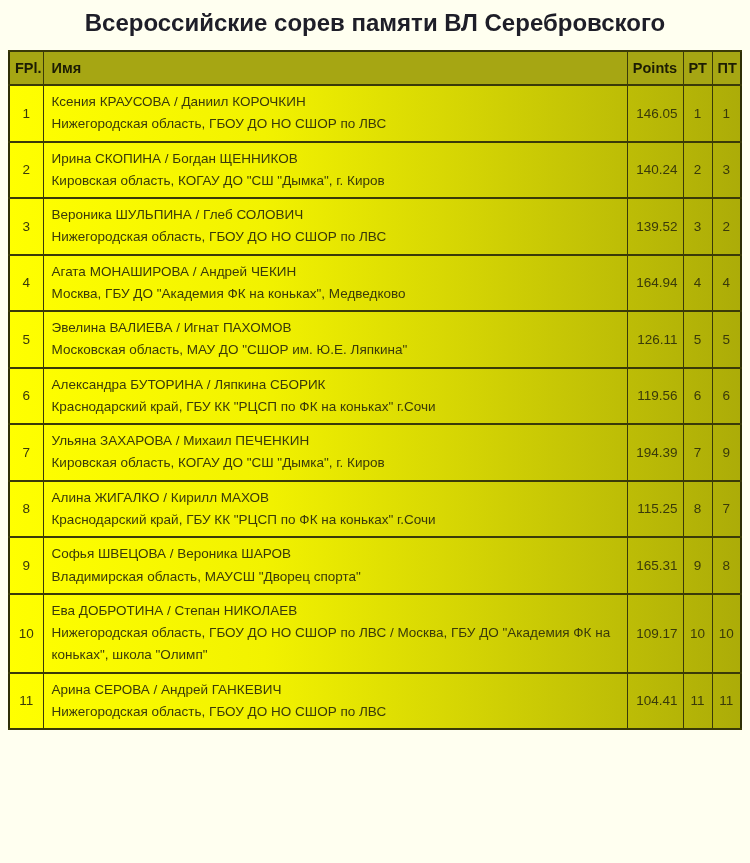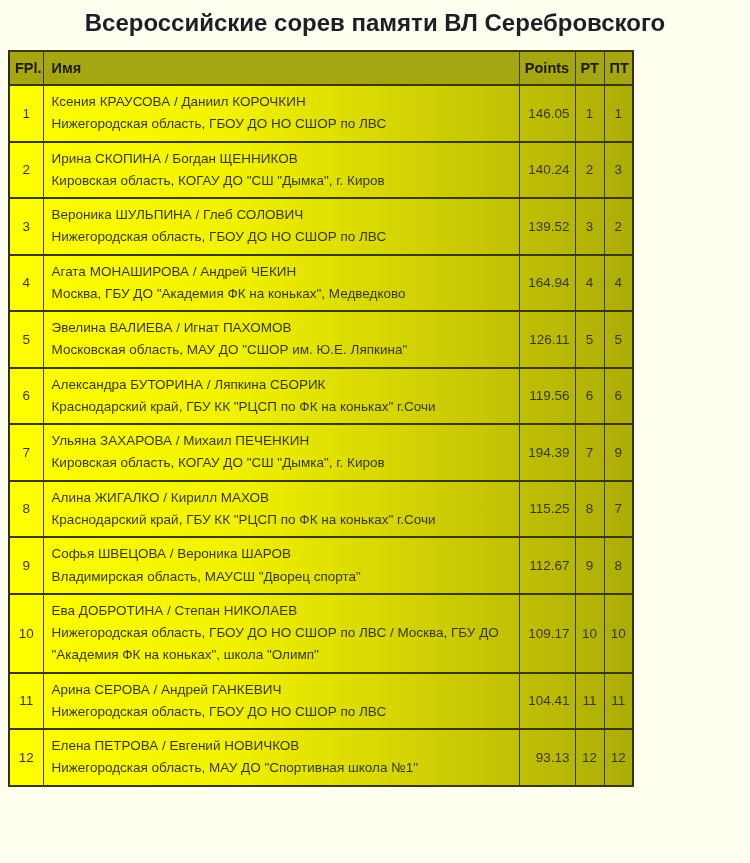--- a/index.html
+++ b/index.html
@@ -21,21 +21,21 @@
   }
   .subtitle {
     font-size: 19px;
     font-weight: 700;
     color: #1e1e28;
     line-height: 26px;
     margin-top: 5px;
   }
   table.results {
     margin: 8px 8px 0 8px;
-    width: 626px;
+    width: 734px;
     border-collapse: collapse;
     table-layout: fixed;
     border: 2px solid #2f2f05;
   }
   th, td {
     border: 2px solid #3a3a08;
     border-left-width: 1px;
     border-right-width: 1px;
     color: #3a3a0a;
     font-size: 13.5px;
@@ -173,21 +173,21 @@
     <td class="cell-rt">8</td>
     <td class="cell-pt">7</td>
   </tr>
 
   <tr>
     <td class="cell-fpl">9</td>
     <td class="cell-name">
       <span class="name-line">Софья ШВЕЦОВА / Вероника ШАРОВ</span>
       <span class="club-line">Владимирская область, МАУСШ "Дворец спорта"</span>
     </td>
-    <td class="cell-points">112.67</td>
+    <td class="cell-points">165.31</td>
     <td class="cell-rt">9</td>
     <td class="cell-pt">8</td>
   </tr>
 
   <tr>
     <td class="cell-fpl">10</td>
     <td class="cell-name">
       <span class="name-line">Ева ДОБРОТИНА / Степан НИКОЛАЕВ</span>
       <span class="club-line">Нижегородская область, ГБОУ ДО НО СШОР по ЛВС / Москва, ГБУ ДО "Академия ФК на коньках", школа "Олимп"</span>
     </td>
@@ -200,24 +200,14 @@
     <td class="cell-fpl">11</td>
     <td class="cell-name">
       <span class="name-line">Арина СЕРОВА / Андрей ГАНКЕВИЧ</span>
       <span class="club-line">Нижегородская область, ГБОУ ДО НО СШОР по ЛВС</span>
     </td>
     <td class="cell-points">104.41</td>
     <td class="cell-rt">11</td>
     <td class="cell-pt">11</td>
   </tr>
 
-  <tr>
-    <td class="cell-fpl">12</td>
-    <td class="cell-name">
-      <span class="name-line">Елена ПЕТРОВА / Евгений НОВИЧКОВ</span>
-      <span class="club-line">Нижегородская область, МАУ ДО "Спортивная школа №1"</span>
-    </td>
-    <td class="cell-points">93.13</td>
-    <td class="cell-rt">12</td>
-    <td class="cell-pt">12</td>
-  </tr>
 </tbody>
 </table>
 
 </body></html>

